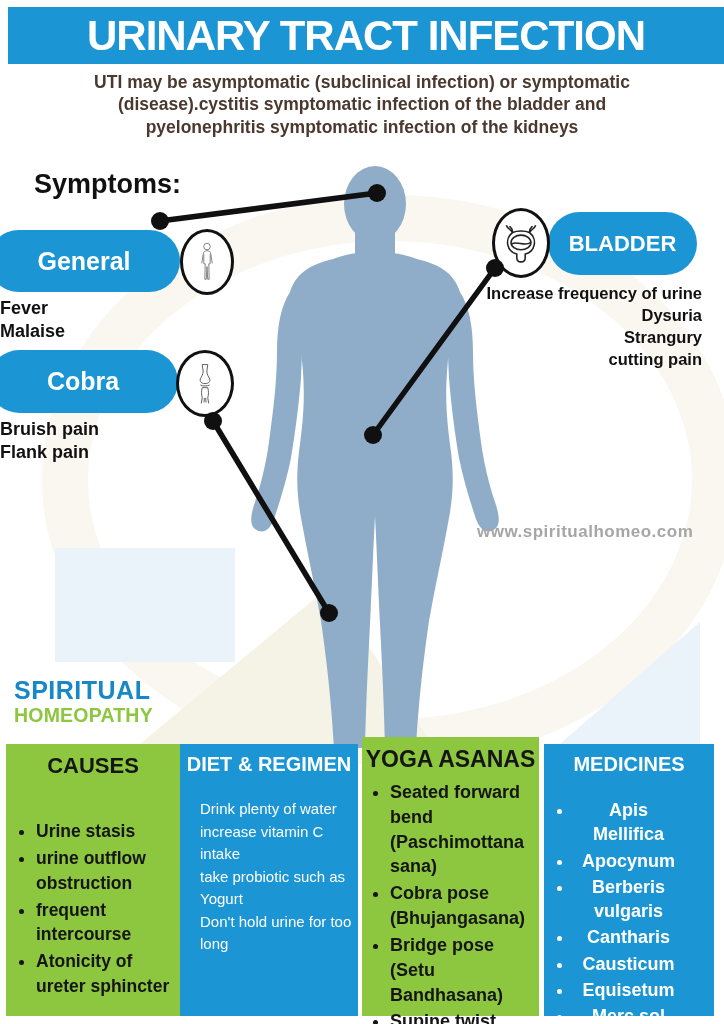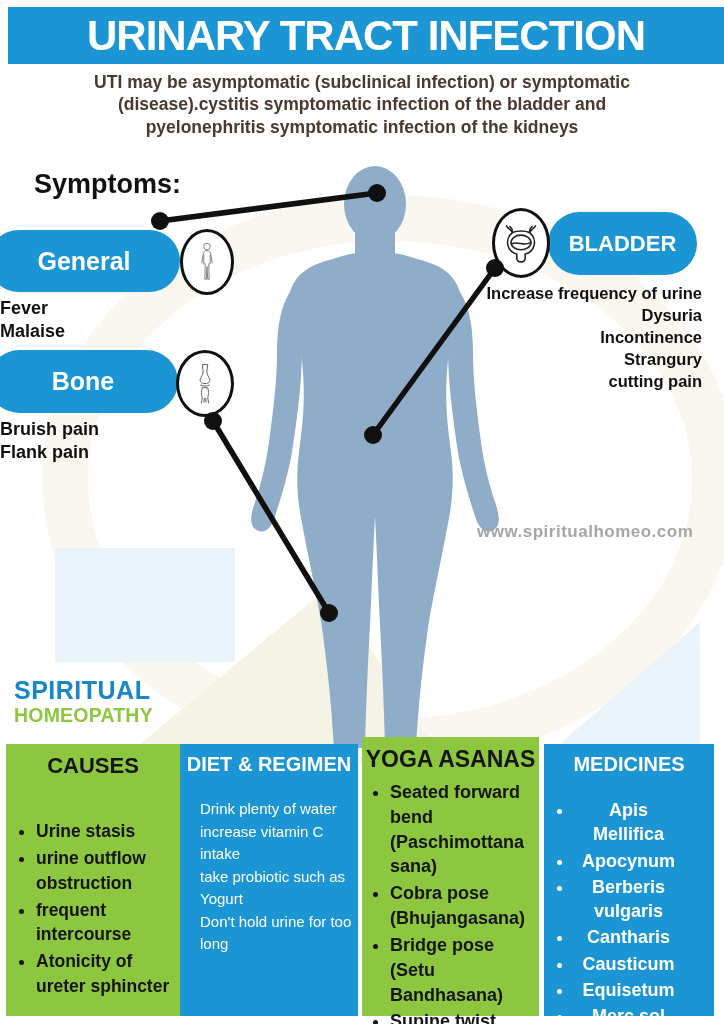--- a/index.html
+++ b/index.html
@@ -121,21 +121,21 @@
       <path d="M11,9.5 C8.5,9.5 7,11 6.8,13.5 L5.2,23.5 M11,9.5 C13.5,9.5 15,11 15.2,13.5 L16.8,23.5
                M7.5,13.5 L7.5,24 L9,24 L8.6,41 L10.2,41 L11,27 L11.8,41 L13.4,41 L13,24 L14.5,24 L14.5,13.5"></path>
     </svg>
   </div>
   <div class="note note-general">
     <div>Fever</div>
     <div>Malaise</div>
   </div>
 
   <div class="pill pill-bone">
-    <span>Bone</span>
+    <span>Cobra</span>
   </div>
   <div class="icon-circle circle-bone">
     <svg width="24" height="44" viewBox="0 0 26 46" fill="none" stroke="#555" stroke-width="1">
       <path d="M10,2 L16,2 L15,9 C15,13 17,15 18,17.5 C19,20.5 17,22.5 13,22.5 C9,22.5 7,20.5 8,17.5 C9,15 11,13 11,9 Z"></path>
       <path d="M8,24 C10,25.6 16,25.6 18,24"></path>
       <path d="M10,27 L16,27 M10,27 C9,31 9,34 10,38 M16,27 C17,31 17,34 16,38
                M10,38 L9,44 M12.3,38 L12,43 M13.8,38 L14.1,43 M16,38 L17,44"></path>
     </svg>
   </div>
   <div class="note note-bone">
@@ -153,21 +153,20 @@
       <path d="M9,10 C13,8 21,8 25,10 C29,13 30.5,18 29.5,22 C28.5,26.5 25.5,29.5 21,30.5 L21,34
                C21,36.5 19.8,38 17,38 C14.2,38 13,36.5 13,34 L13,30.5
                C8.5,29.5 5.5,26.5 4.5,22 C3.5,18 5,13 9,10 Z"></path>
       <ellipse cx="17" cy="19.5" rx="9.5" ry="7"></ellipse>
       <path d="M8,21 C13,17.5 21,24 26,19.5"></path>
     </svg>
   </div>
   <div class="note note-bladder">
     <div>Increase frequency of urine</div>
     <div>Dysuria</div>
-    <div>Incontinence</div>
     <div>Strangury</div>
     <div>cutting pain</div>
   </div>
 
   <svg class="lines-svg" viewBox="0 0 724 1024">
     <g stroke="#101010" stroke-width="5.5" stroke-linecap="round">
       <line x1="160" y1="221" x2="377" y2="193"></line>
       <line x1="213" y1="421" x2="329" y2="613"></line>
       <line x1="495" y1="268" x2="373" y2="435"></line>
     </g>

